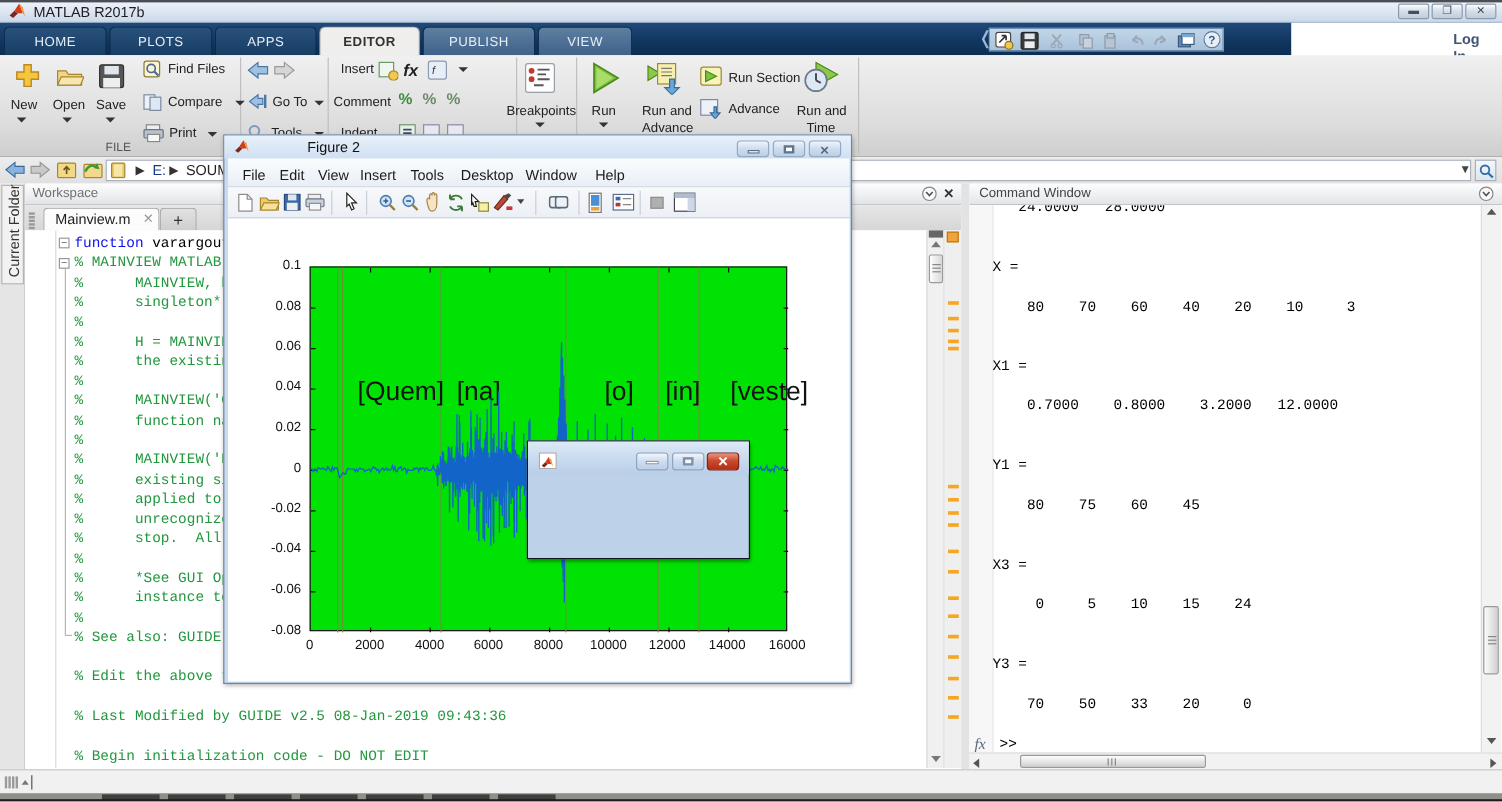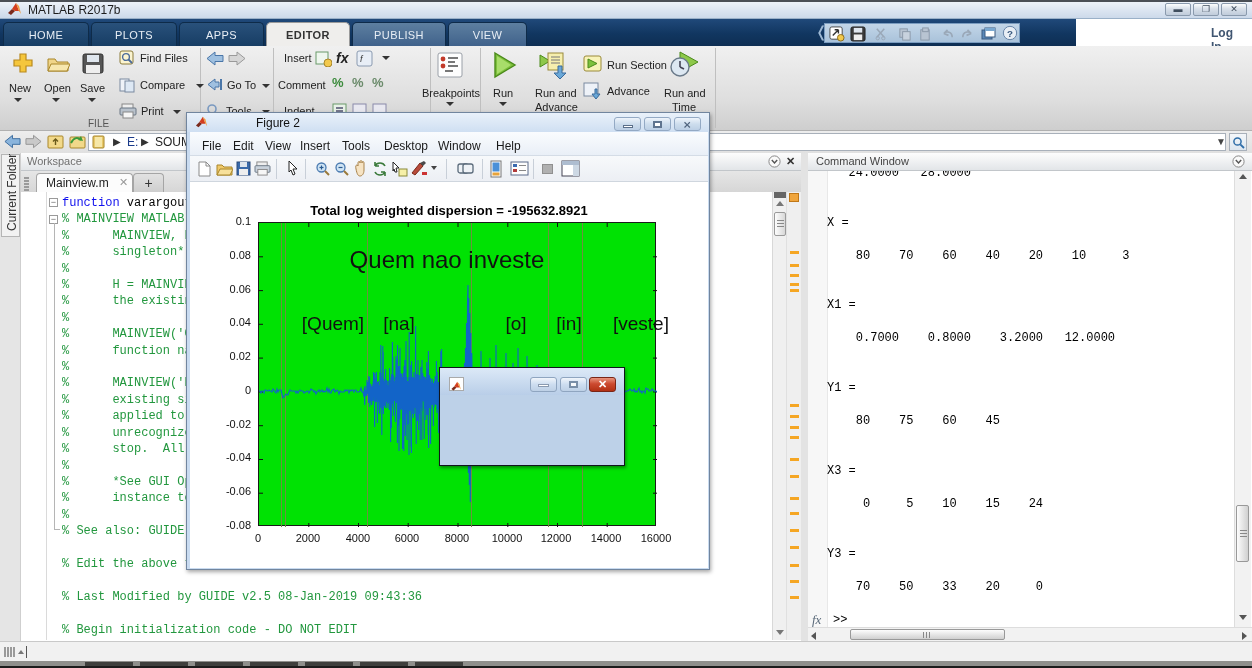--- a/index.html
+++ b/index.html
@@ -104,21 +104,21 @@
   #figmenu span { position:absolute; top:7px; }
   #figtools { position:absolute; left:3px; top:43px; width:518px; height:26px;
     background:linear-gradient(#f7f9fb,#eceff4); border-bottom:1px solid #cfd6de; }
   #figcanvas { position:absolute; left:3px; top:69px; width:518px; height:386px; background:#fff; }
   .figttl { position:absolute; width:100%; text-align:center; font-weight:bold; font-size:13px; color:#000; }
   #green { position:absolute; left:68px; top:40px; width:398px; height:304px; background:#00e203;
     border:1px solid #1a1a1a; }
   .ylab { position:absolute; right:457px; width:40px; text-align:right; font-size:11px; color:#111; }
   .xlab { position:absolute; top:350px; width:44px; text-align:center; font-size:11px; color:#111; }
   .cpline { position:absolute; top:0; width:1px; height:304px; background:#6f8f3f; }
-  .seg { position:absolute; top:90px; font-size:19px; color:#111; text-align:center; width:70px; }
+  .seg { position:absolute; top:90px; font-size:22px; color:#111; text-align:center; width:70px; }
 
   
   #dlg { left:439px; top:367px; width:186px; height:99px; background:#bdd1e8;
     border:1px solid #10151c; box-shadow:1px 2px 3px rgba(0,0,0,.4); }
   #dlgtitle { position:absolute; left:0; top:0; width:100%; height:27px;
     background:linear-gradient(#dce9f7,#b9cee8); }
   .dlgbtn { position:absolute; top:9px; width:27px; height:15px; border:1px solid #8fa5c0; border-radius:3px;
     background:linear-gradient(#f0f5fb,#cdddf0 50%,#bdd0e6); }
   #dlgbody { position:absolute; left:6px; top:27px; width:174px; height:58px; background:#efefef;
     border:1px solid #d8d8d8; }
@@ -644,21 +644,20 @@
     </svg>
     <div style="position:absolute;left:343px;top:3px;width:1px;height:20px;background:#c8cfd8;"></div>
     <div style="position:absolute;left:352px;top:8px;width:11px;height:10px;background:#b0b0b0;border:1px solid #909090;"></div>
     <svg style="position:absolute;left:371px;top:4px" width="19" height="17" viewBox="0 0 19 17">
       <rect x="1" y="1" width="17" height="15" fill="#fff" stroke="#445"></rect>
       <rect x="1" y="1" width="17" height="4" fill="#aebdd0"></rect>
       <rect x="12" y="5" width="6" height="11" fill="#cdd8e4"></rect>
     </svg>
   </div>
   <div id="figcanvas">
-    <div class="figttl" style="top:21px;">Total log weighted dispersion = -195632.8921</div>
     <div class="ylab" style="top:33px;">0.1</div>
       <div class="ylab" style="top:67px;">0.08</div>
       <div class="ylab" style="top:101px;">0.06</div>
       <div class="ylab" style="top:134px;">0.04</div>
       <div class="ylab" style="top:168px;">0.02</div>
       <div class="ylab" style="top:202px;">0</div>
       <div class="ylab" style="top:236px;">-0.02</div>
       <div class="ylab" style="top:269px;">-0.04</div>
       <div class="ylab" style="top:303px;">-0.06</div>
       <div class="ylab" style="top:337px;">-0.08</div>
@@ -671,21 +670,20 @@
       <div class="xlab" style="left:344px;">12000</div>
       <div class="xlab" style="left:394px;">14000</div>
       <div class="xlab" style="left:444px;">16000</div>
       <div id="green">
       <div class="cpline" style="left:22px"></div>
       <div class="cpline" style="left:26px"></div>
       <div class="cpline" style="left:108px"></div>
       <div class="cpline" style="left:212px"></div>
       <div class="cpline" style="left:289px"></div>
       <div class="cpline" style="left:323px"></div>
-      <div style="position:absolute;left:48px;top:23px;width:280px;text-align:center;font-size:24px;color:#111;">Quem nao investe</div>
       <div class="seg" style="left:39px;">[Quem]</div>
       <div class="seg" style="left:105px;">[na]</div>
       <div class="seg" style="left:222px;">[o]</div>
       <div class="seg" style="left:275px;">[in]</div>
       <div class="seg" style="left:347px;">[veste]</div>
       <svg id="sigsvg" width="398" height="304" viewBox="0 0 398 304" style="position:absolute;left:0;top:0;">
         <line x1="49.8" y1="0" x2="49.8" y2="4" stroke="#111" stroke-width="1"></line>
           <line x1="49.8" y1="300" x2="49.8" y2="304" stroke="#111" stroke-width="1"></line>
           <line x1="99.5" y1="0" x2="99.5" y2="4" stroke="#111" stroke-width="1"></line>
           <line x1="99.5" y1="300" x2="99.5" y2="304" stroke="#111" stroke-width="1"></line>

